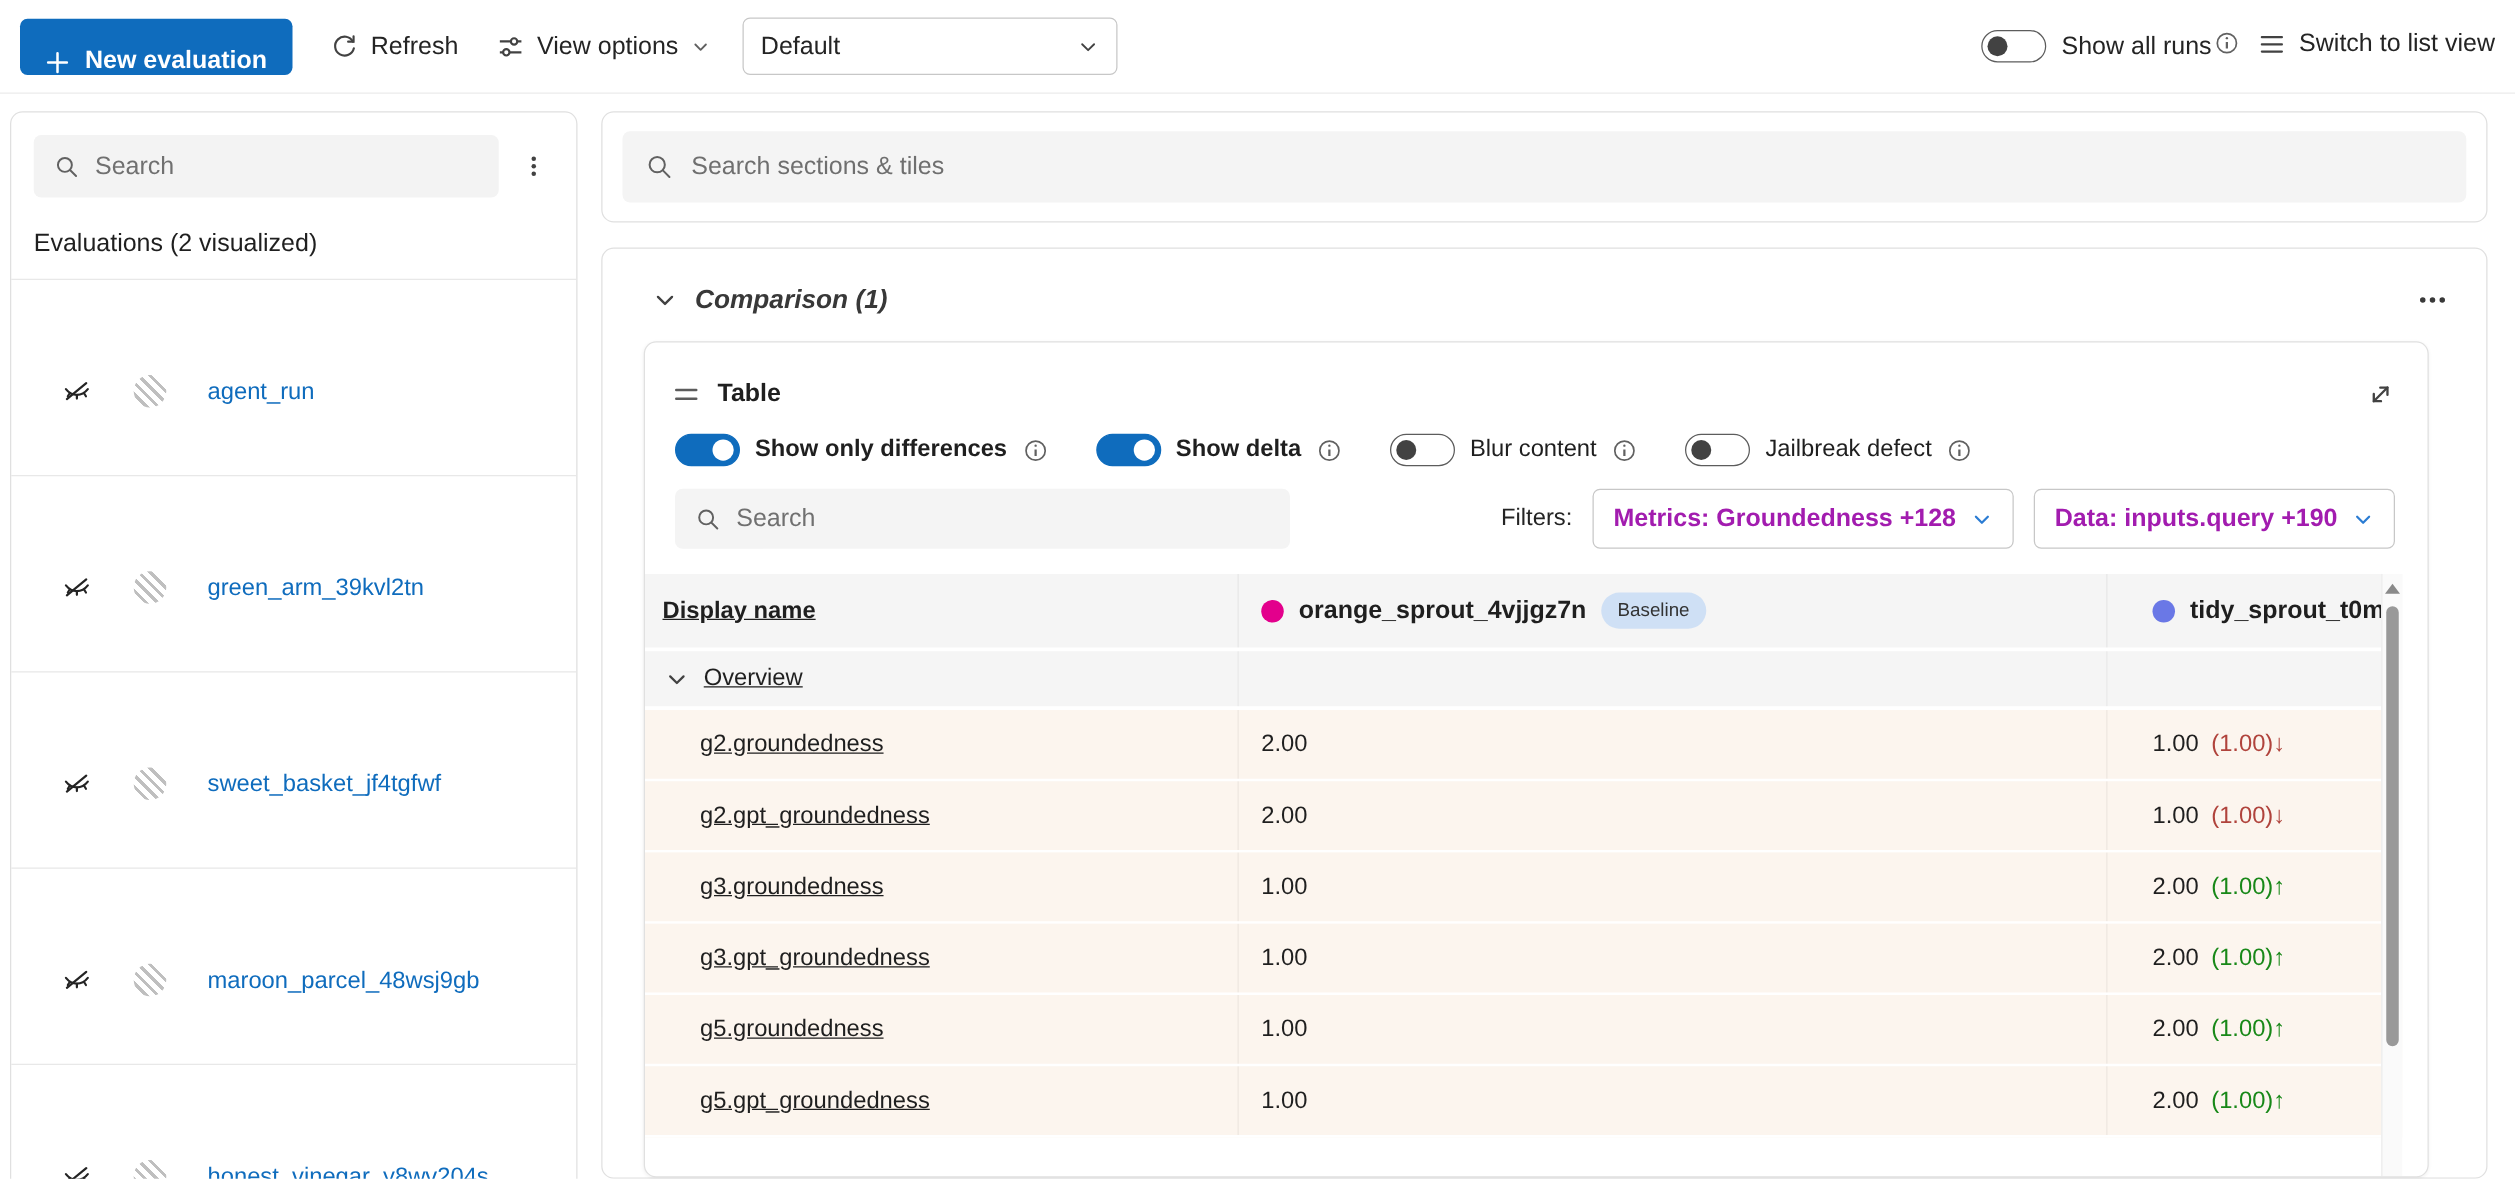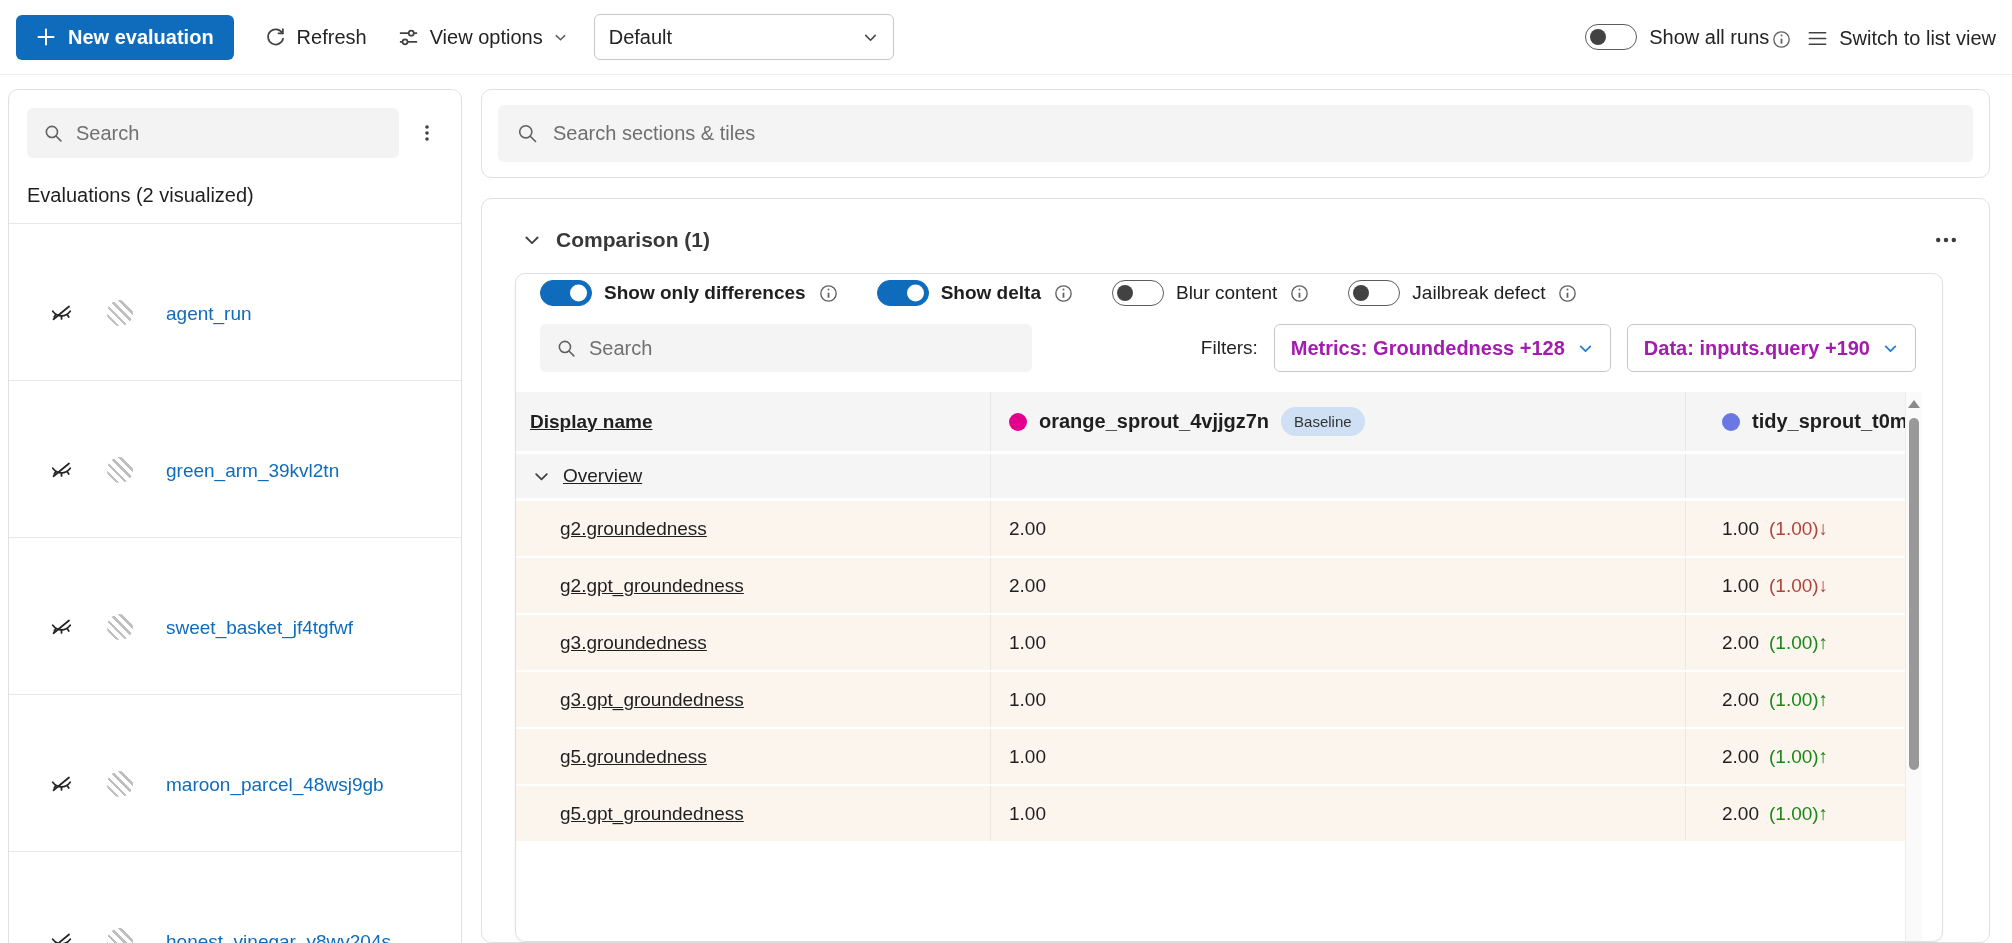--- a/index.html
+++ b/index.html
@@ -2,29 +2,29 @@
 <html><head>
 <meta charset="utf-8">
 <style>
   * { margin:0; padding:0; box-sizing:border-box; }
   html,body { width:2012px; height:943px; overflow:hidden; background:#fff;
     font-family:"Liberation Sans","DejaVu Sans",sans-serif; color:#1f1f1f; }
 
   
   .topbar { height:75px; display:flex; align-items:center; padding:0 16px;
     border-bottom:1px solid #ececec; background:#fff; }
-  .btn-primary { display:flex; align-items:center; gap:12px; background:#0f6cbd; color:#fff;
+  .btn-primary { display:flex; align-items:flex-end; gap:12px; background:#0f6cbd; color:#fff;
     border:none; border-radius:6px; height:45px; padding:0 20px; font-size:20px; font-weight:700;
     font-family:inherit; cursor:pointer; }
   .tool-item { display:flex; align-items:center; gap:10px; margin-left:30px; font-size:20px;
     color:#242424; cursor:pointer; background:none; border:none; font-family:inherit; }
   .select-box { display:flex; align-items:center; justify-content:space-between; width:300px;
     height:46px; border:1px solid #c7c7c7; border-radius:6px; margin-left:26px; padding:0 14px;
     font-size:20px; color:#242424; cursor:pointer; background:#fff; }
-  .topbar-right { margin-left:auto; display:flex; align-items:flex-end; gap:2px; }
+  .topbar-right { margin-left:auto; display:flex; align-items:flex-start; gap:2px; }
   .topbar-right .label { font-size:20px; color:#242424; }
 
   
   .toggle-group { display:flex; align-items:center; gap:12px; }
   .switch { width:52px; height:26px; border:1.5px solid #5c5c5c; border-radius:14px;
     position:relative; background:#fff; cursor:pointer; flex:none; }
   .switch .knob { position:absolute; left:4px; top:50%; transform:translateY(-50%);
     width:16px; height:16px; border-radius:50%; background:#424242; }
   [data-on="true"] .switch, .switch[data-on="true"] { background:#0f6cbd; border-color:#0f6cbd; }
   [data-on="true"] .switch .knob, .switch[data-on="true"] .knob { left:auto; right:4px;
@@ -59,21 +59,21 @@
   
   .main { flex:1; display:flex; flex-direction:column; gap:20px; min-width:0; }
   .sections-search-card { padding:15px 16px; flex:none; }
   .big-search { display:flex; align-items:center; gap:14px; background:#f4f4f4; border-radius:6px;
     height:57px; padding:0 18px; }
   .big-search input { border:none; background:transparent; outline:none; font-size:20px;
     width:100%; color:#242424; font-family:inherit; }
   .big-search input::placeholder { color:#6f6f6f; }
 
   .comparison-card { flex:1; display:flex; flex-direction:column; min-height:0; }
-  .comp-header { display:flex; align-items:center; gap:14px; padding:28px 30px 0 40px; }
+  .comp-header { display:flex; align-items:center; gap:14px; padding:28px 30px 0 40px;font-style:italic; }
   .comp-header .title { font-size:21px; font-weight:700; color:#383838; }
   .comp-header .more { margin-left:auto; }
 
   .table-card { margin:20px 46px 0 33px; border:1px solid #e0e0e0; border-radius:10px;
     box-shadow:0 1px 3px rgba(0,0,0,0.05); flex:1; display:flex; flex-direction:column;
     overflow:hidden; background:#fff; }
   .table-title-row { display:flex; align-items:center; gap:16px; padding:30px 26px 14px 24px; }
   .table-title-row .title { font-size:20px; font-weight:700; color:#1f1f1f; }
   .table-title-row .expand { margin-left:auto; }
   .drag-handle { display:flex; flex-direction:column; gap:5px; cursor:grab; background:none; border:none; padding:4px 0;}
@@ -317,20 +317,36 @@
               <circle cx="4" cy="10" r="1.7"></circle>
                 <circle cx="10" cy="10" r="1.7"></circle>
                 <circle cx="16" cy="10" r="1.7"></circle>
             </svg>
           </span>
         </button>
       </div>
 
       <div class="table-card">
 
+        <div class="table-title-row">
+          <button class="drag-handle">
+              <i></i>
+              <i></i>
+            </button>
+          <span class="title">Table</span>
+          <button class="icon-btn expand">
+            <span>
+              <svg width="23" height="23" viewBox="0 0 16 16" fill="none" stroke="#424242" stroke-width="1.3" stroke-linecap="round" stroke-linejoin="round">
+                <line x1="4.2" y1="11.8" x2="11.8" y2="4.2"></line>
+                <path d="M7.8 4.2h4v4"></path>
+                  <path d="M8.2 11.8h-4v-4"></path>
+              </svg>
+            </span>
+          </button>
+        </div>
 
         <div class="toggles-row">
           <div class="toggle-group" data-on="true">
             <div class="switch">
                 <div class="knob"></div>
               </div>
             <span class="toggle-label">Show only differences</span>
             <span>
               <svg width="21" height="21" viewBox="0 0 20 20" fill="none" stroke="#616161" stroke-width="1.3">
                 <circle cx="10" cy="10" r="7.3"></circle>

